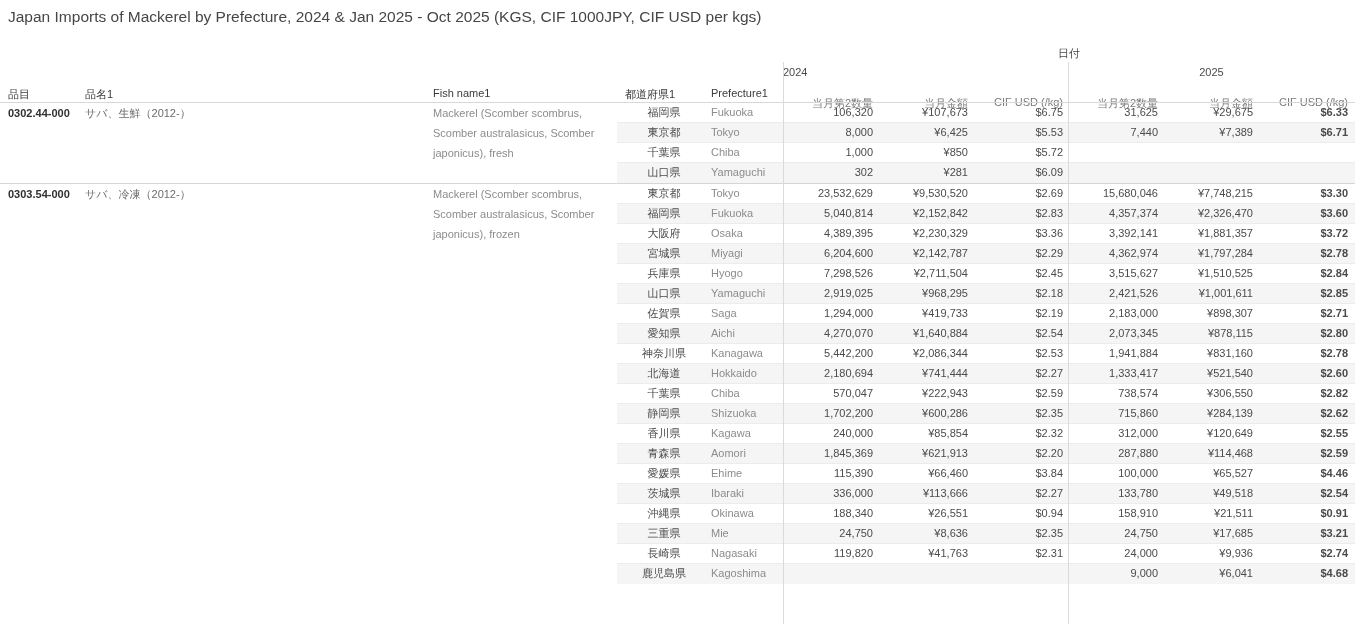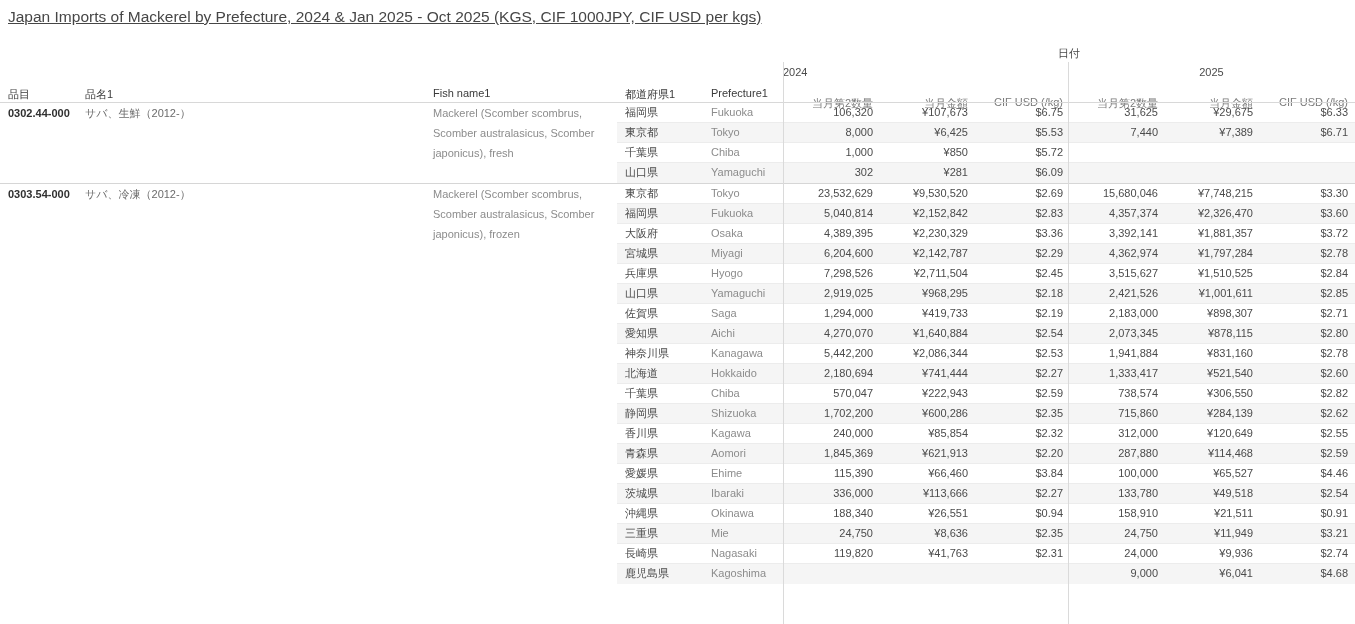--- a/index.html
+++ b/index.html
@@ -1,21 +1,21 @@
 <!DOCTYPE html>
 <html><head>
 <meta charset="utf-8">
 <style>
   html,body { margin:0; padding:0; background:#ffffff; }
   .app {
     position:relative; width:1355px; height:624px; background:#ffffff;
     font-family:"Liberation Sans","DejaVu Sans",sans-serif; font-size:11px; color:#4b4b4b;
     overflow:hidden;
   }
-  .title { position:absolute; left:8px; top:8px; font-size:15.5px; color:#464646; white-space:nowrap;text-decoration:underline; }
+  .title { position:absolute; left:8px; top:8px; font-size:15.5px; color:#464646; white-space:nowrap; }
 
   
   .hdr-date  { position:absolute; left:783px; top:46px; width:572px; text-align:center; color:#4a4a4a; }
   .hdr-y24   { position:absolute; left:783px; top:66px; width:285px; text-align:left; color:#4a4a4a; }
   .hdr-y25   { position:absolute; left:1068px; top:66px; width:287px; text-align:center; color:#4a4a4a; }
   .dim-h     { position:absolute; top:87px; color:#3a3a3a; white-space:nowrap; }
   .dh1 { left:8px;text-align:center; } .dh2 { left:85px; } .dh3 { left:433px; } .dh4 { left:625px; } .dh5 { left:711px; }
   .mh { position:absolute; top:96px; text-align:right; color:#7a7a7a; box-sizing:border-box; padding-right:5px; white-space:nowrap; }
   .mh1 { left:783px;  width:95px; } .mh2 { left:878px;  width:95px; } .mh3 { left:973px;  width:95px; }
   .mh4 { left:1068px; width:95px; } .mh5 { left:1163px; width:95px; } .mh6 { left:1258px; width:97px; padding-right:7px; }
@@ -27,24 +27,24 @@
   .group.bordered { border-top:1px solid #d6d6d6; }
   .g-code { position:absolute; left:8px;  top:0; height:20px; line-height:20px; font-weight:bold; color:#303030; white-space:nowrap; }
   .g-name { position:absolute; left:85px; top:0; height:20px; line-height:20px; color:#6b6b6b; white-space:nowrap; }
   .g-fish { position:absolute; left:433px; top:0; width:184px; color:#8c8c8c; }
   .g-fish .fline { height:20px; line-height:20px; white-space:nowrap; }
   .g-rows { margin-left:617px; }
   .prow { display:flex; height:20px; box-sizing:border-box; border-bottom:1px solid #ececec; }
   .prow:last-child { border-bottom:none; }
   .prow.band { background:#f5f5f5; }
   .c { line-height:19px; box-sizing:border-box; white-space:nowrap; overflow:hidden; }
-  .c.pjp { width:86px; padding-left:8px; color:#4b4b4b; }
+  .c.pjp { width:86px; padding-left:8px; color:#4b4b4b;text-align:center; }
   .c.pen { width:80px; padding-left:8px; color:#8c8c8c; }
   .c.num { width:95px; text-align:right; padding-right:5px; color:#4b4b4b; }
-  .c.num.last { width:97px; padding-right:7px; }
+  .c.num.last { width:97px; padding-right:7px;font-weight:bold; }
 
   
   .total { position:absolute; left:0; top:636px; width:1355px; height:20px; box-sizing:border-box;
            border-top:1px solid #c9c9c9; border-bottom:1px solid #d8d8d8; background:#d946ef; display:flex; }
   .total .tlabel { width:617px; padding-left:8px; line-height:18px; color:#3c3c3c; box-sizing:border-box; }
   .total .c.num { font-weight:bold; line-height:18px; color:#3c3c3c; }
 
   
   .vline { position:absolute; top:62px; width:1px; height:562px; background:#dadada; }
   .v1 { left:783px; } .v2 { left:1068px; }
@@ -305,21 +305,21 @@
             <div class="c num">¥21,511</div>
             <div class="c num last">$0.91</div>
           </div>
           <div class="prow band">
             <div class="c pjp">三重県</div>
             <div class="c pen">Mie</div>
             <div class="c num">24,750</div>
             <div class="c num">¥8,636</div>
             <div class="c num">$2.35</div>
             <div class="c num">24,750</div>
-            <div class="c num">¥11,949</div>
+            <div class="c num">¥17,685</div>
             <div class="c num last">$3.21</div>
           </div>
           <div class="prow">
             <div class="c pjp">長崎県</div>
             <div class="c pen">Nagasaki</div>
             <div class="c num">119,820</div>
             <div class="c num">¥41,763</div>
             <div class="c num">$2.31</div>
             <div class="c num">24,000</div>
             <div class="c num">¥9,936</div>

